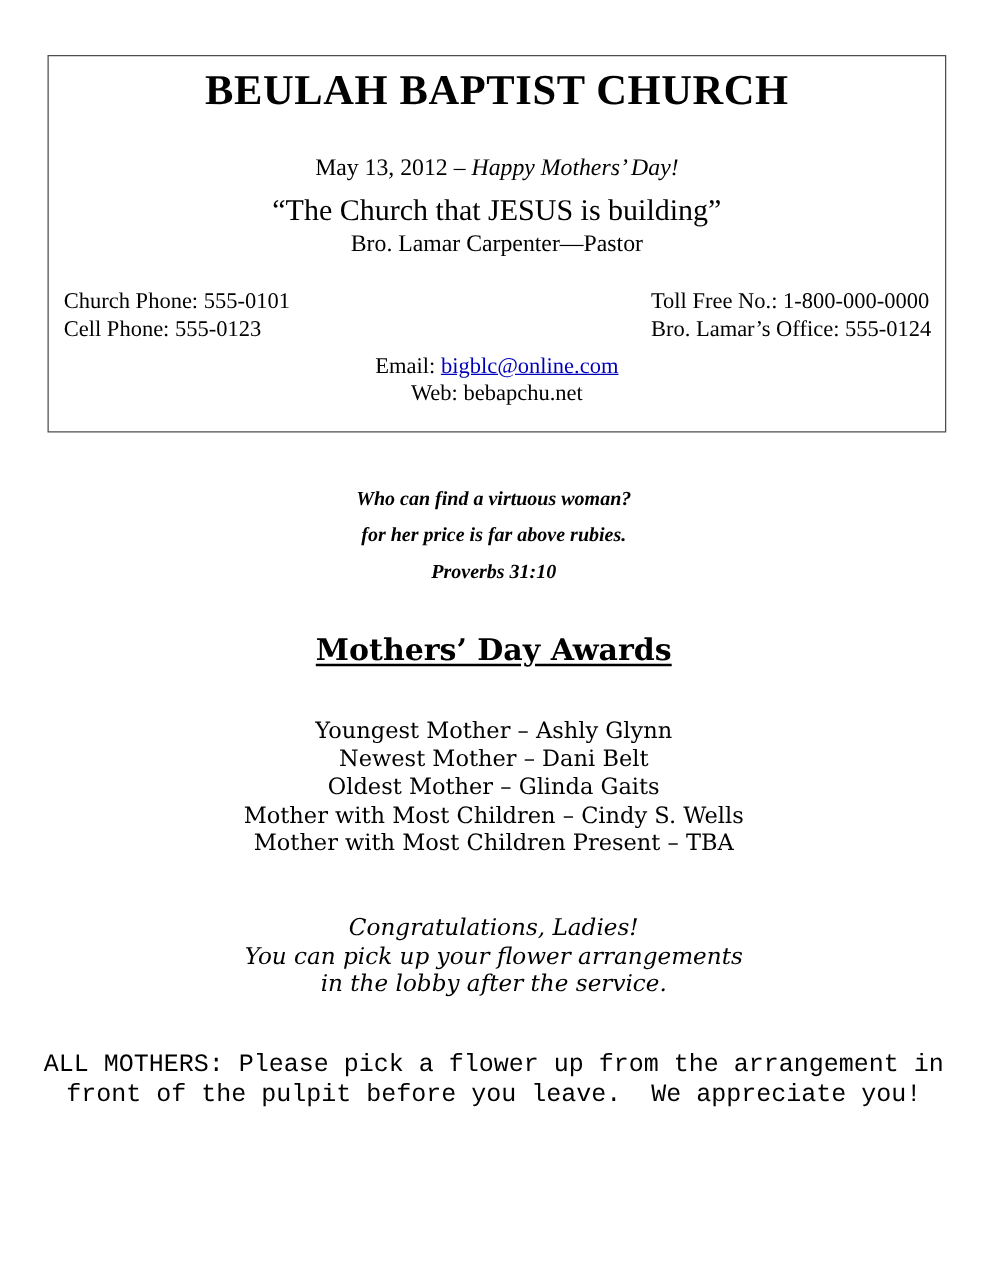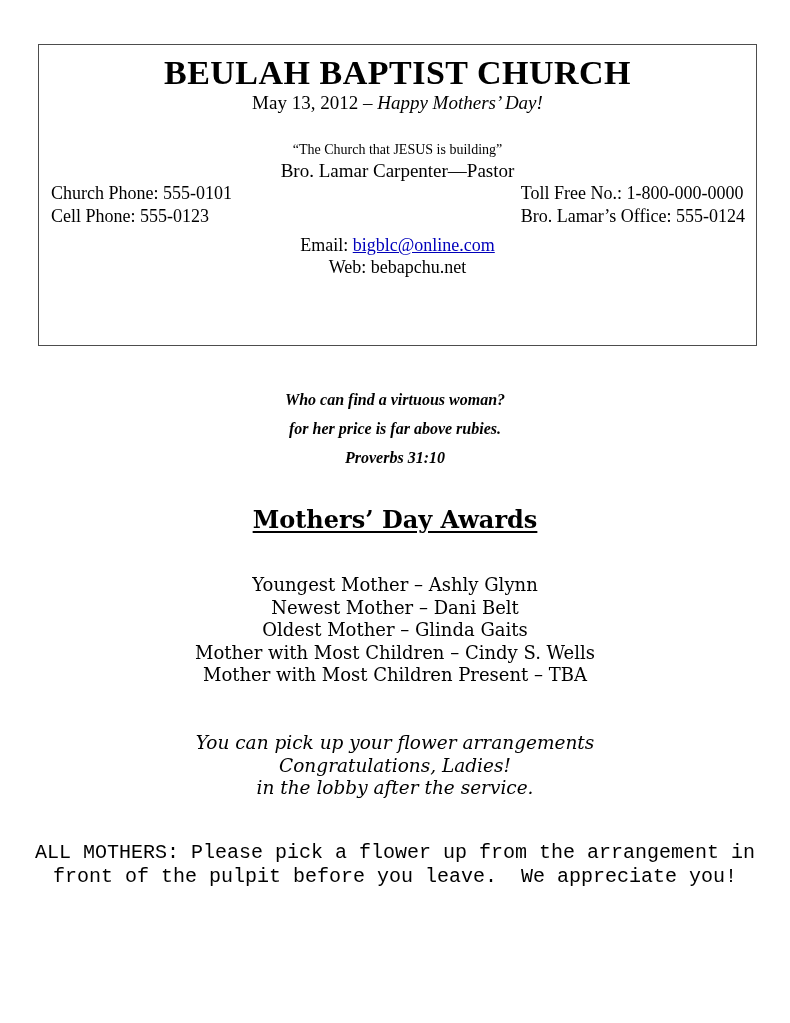--- a/index.html
+++ b/index.html
@@ -26,34 +26,36 @@
     text-align: center;
   }
   .church-title {
     margin-top: 9px;
     font-size: 34px;
     font-weight: bold;
     letter-spacing: 0.5px;
     font-family: "Liberation Serif", serif;
   }
   .date-line {
+    margin-top: 32px;
     font-size: 19px;
   }
   .date-line .it { font-style: italic; }
   .quote-line {
-    margin-top: 28px;
-    font-size: 14px;
+    margin-top: 10px;
+    font-size: 24px;
   }
   .pastor-line {
     margin-top: 2px;
     font-size: 19px;
   }
   .contacts-row {
     display: flex;
     justify-content: space-between;
+    margin-top: 22px;
     padding: 0 11px 0 12px;
     font-size: 18px;
     text-align: left;
   }
   .contacts-col div { line-height: 23px; }
   .email-line {
     margin-top: 7px;
     font-size: 18px;
   }
   .email-link {
@@ -163,22 +165,22 @@
 
   <div class="awards-list">
     <div>Youngest Mother – Ashly Glynn</div>
     <div>Newest Mother – Dani Belt</div>
     <div>Oldest Mother – Glinda Gaits</div>
     <div>Mother with Most Children – Cindy S. Wells</div>
     <div>Mother with Most Children Present – TBA</div>
   </div>
 
   <div class="congrats-block">
+    <div>Congratulations, Ladies!</div>
     <div>You can pick up your flower arrangements</div>
-    <div>Congratulations, Ladies!</div>
     <div>in the lobby after the service.</div>
   </div>
 
   <div class="notice-block">
     <div>ALL MOTHERS: Please pick a flower up from the arrangement in</div>
     <div>front of the pulpit before you leave.  We appreciate you!</div>
   </div>
 
 </div>
 

